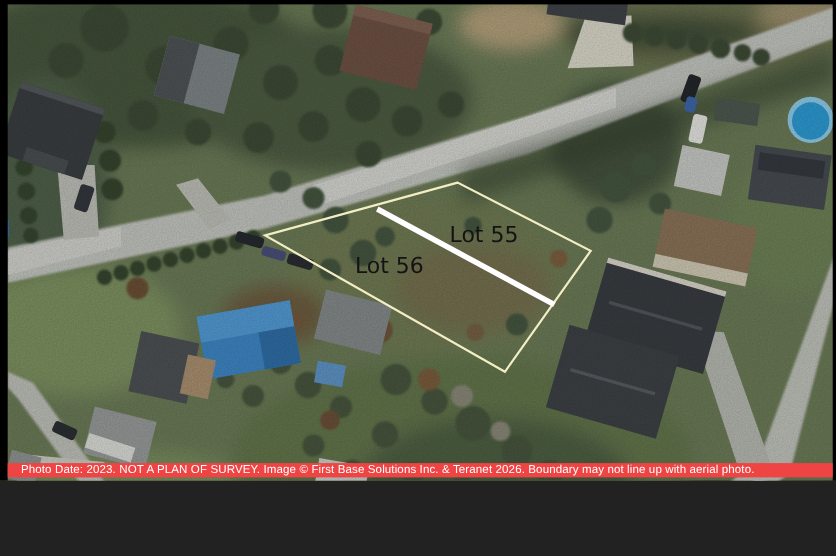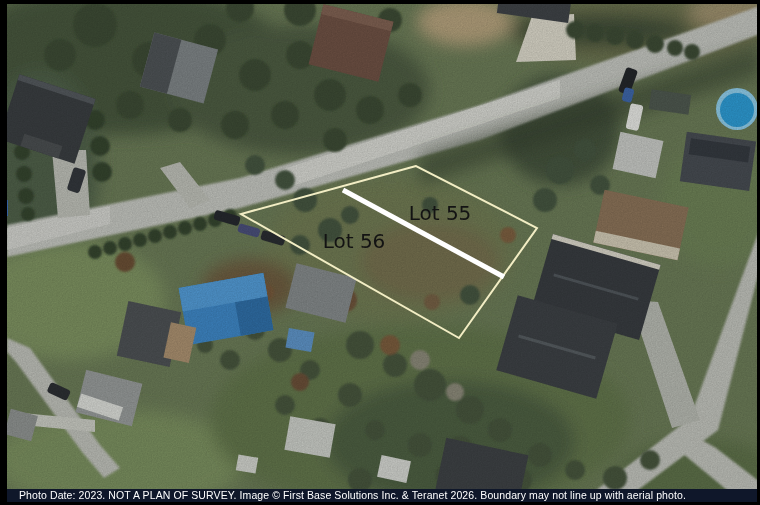--- a/index.html
+++ b/index.html
@@ -1,20 +1,20 @@
 <!DOCTYPE html>
 <html><head>
 <meta charset="utf-8">
 <style>
   html,body{margin:0;padding:0;background:#222;}
-  .stage{position:relative;width:760px;height:505px;background:#000;overflow:hidden;
+  .stage{position:relative;width:760px;height:437px;background:#000;overflow:hidden;
          font-family:"Liberation Sans",sans-serif;}
   .stage svg{position:absolute;left:0;top:0;display:block;}
   .caption-bar{position:absolute;left:7px;right:3px;bottom:3px;height:13px;
-    background:#0f172a;color:#fff;font-size:10.5px;line-height:13px;
+    background:#ef4444;color:#fff;font-size:10.5px;line-height:13px;
     padding-left:12px;white-space:nowrap;overflow:hidden;
     font-family:"Liberation Sans",sans-serif;letter-spacing:.1px;}
   text{font-family:"DejaVu Sans","Liberation Sans",sans-serif;}
 </style>
 </head>
 <body>
 
 <div class="stage">
 <svg width="760" height="505" viewBox="0 0 760 505">
   <defs>

